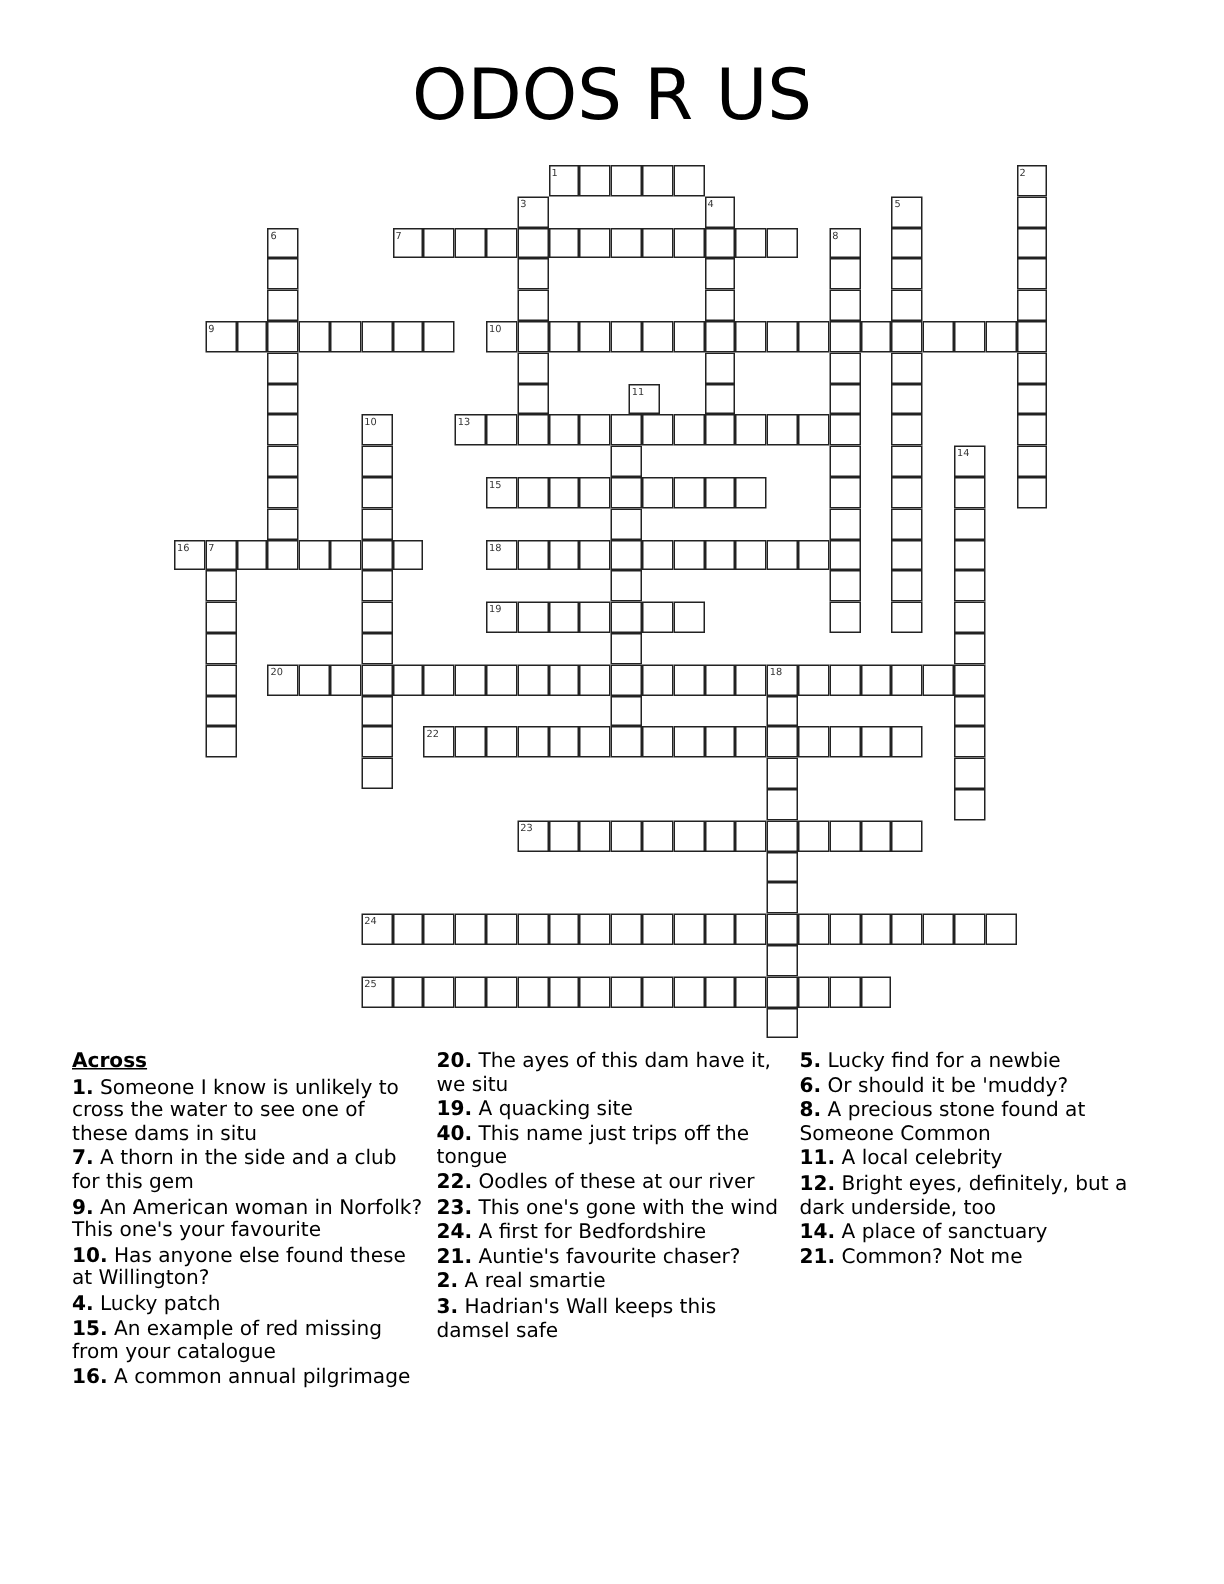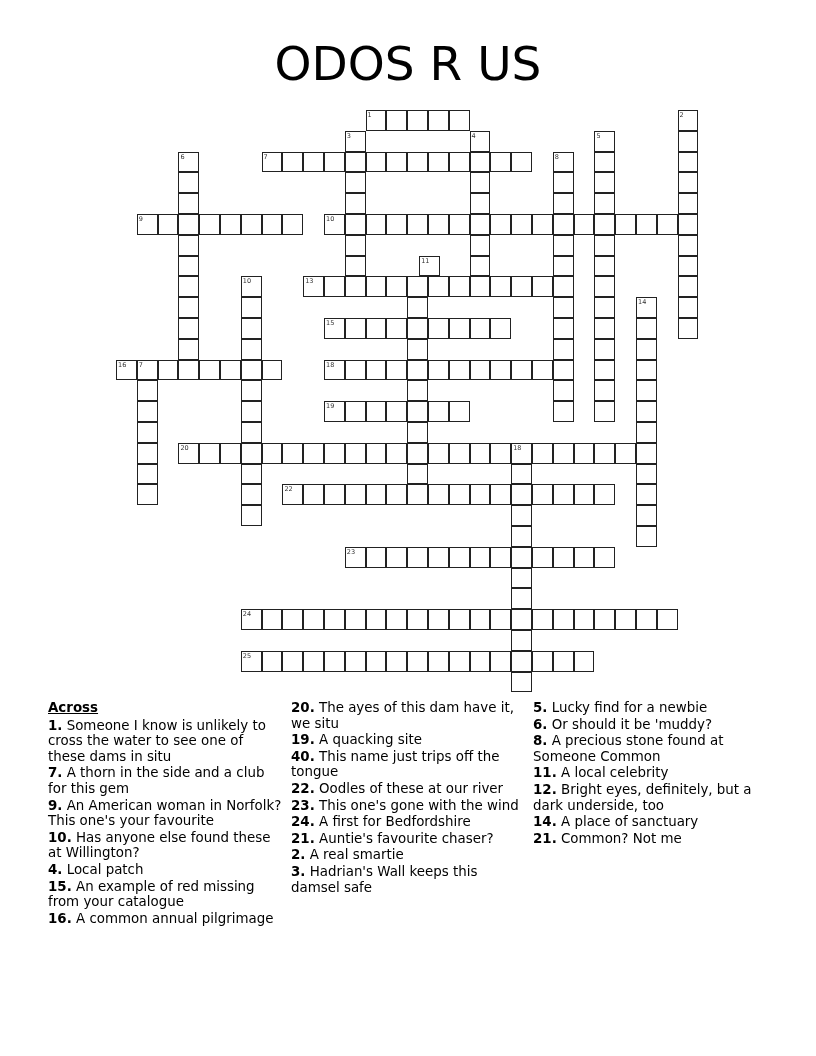--- a/index.html
+++ b/index.html
@@ -350,21 +350,21 @@
     <div class="cell" style="left: 395.2px; top: 561.6px;"></div>
   </div>
 
 <div class="clues">
   <div class="col col1">
     <span class="heading">Across</span>
     <span class="clue"><span class="n">1.</span> <span>Someone I know is unlikely to cross the water to see one of these dams in situ</span></span>
     <span class="clue"><span class="n">7.</span> <span>A thorn in the side and a club for this gem</span></span>
     <span class="clue"><span class="n">9.</span> <span>An American woman in Norfolk? This one's your favourite</span></span>
     <span class="clue"><span class="n">10.</span> <span>Has anyone else found these at Willington?</span></span>
-    <span class="clue"><span class="n">4.</span> <span>Local patch</span></span>
+    <span class="clue"><span class="n">4.</span> <span>Lucky patch</span></span>
     <span class="clue"><span class="n">15.</span> <span>An example of red missing from your catalogue</span></span>
     <span class="clue"><span class="n">16.</span> <span>A common annual pilgrimage</span></span>
   </div>
   <div class="col col2">
     <span class="clue"><span class="n">20.</span> <span>The ayes of this dam have it, we situ</span></span>
     <span class="clue"><span class="n">19.</span> <span>A quacking site</span></span>
     <span class="clue"><span class="n">40.</span> <span>This name just trips off the tongue</span></span>
     <span class="clue"><span class="n">22.</span> <span>Oodles of these at our river</span></span>
     <span class="clue"><span class="n">23.</span> <span>This one's gone with the wind</span></span>
     <span class="clue"><span class="n">24.</span> <span>A first for Bedfordshire</span></span>

